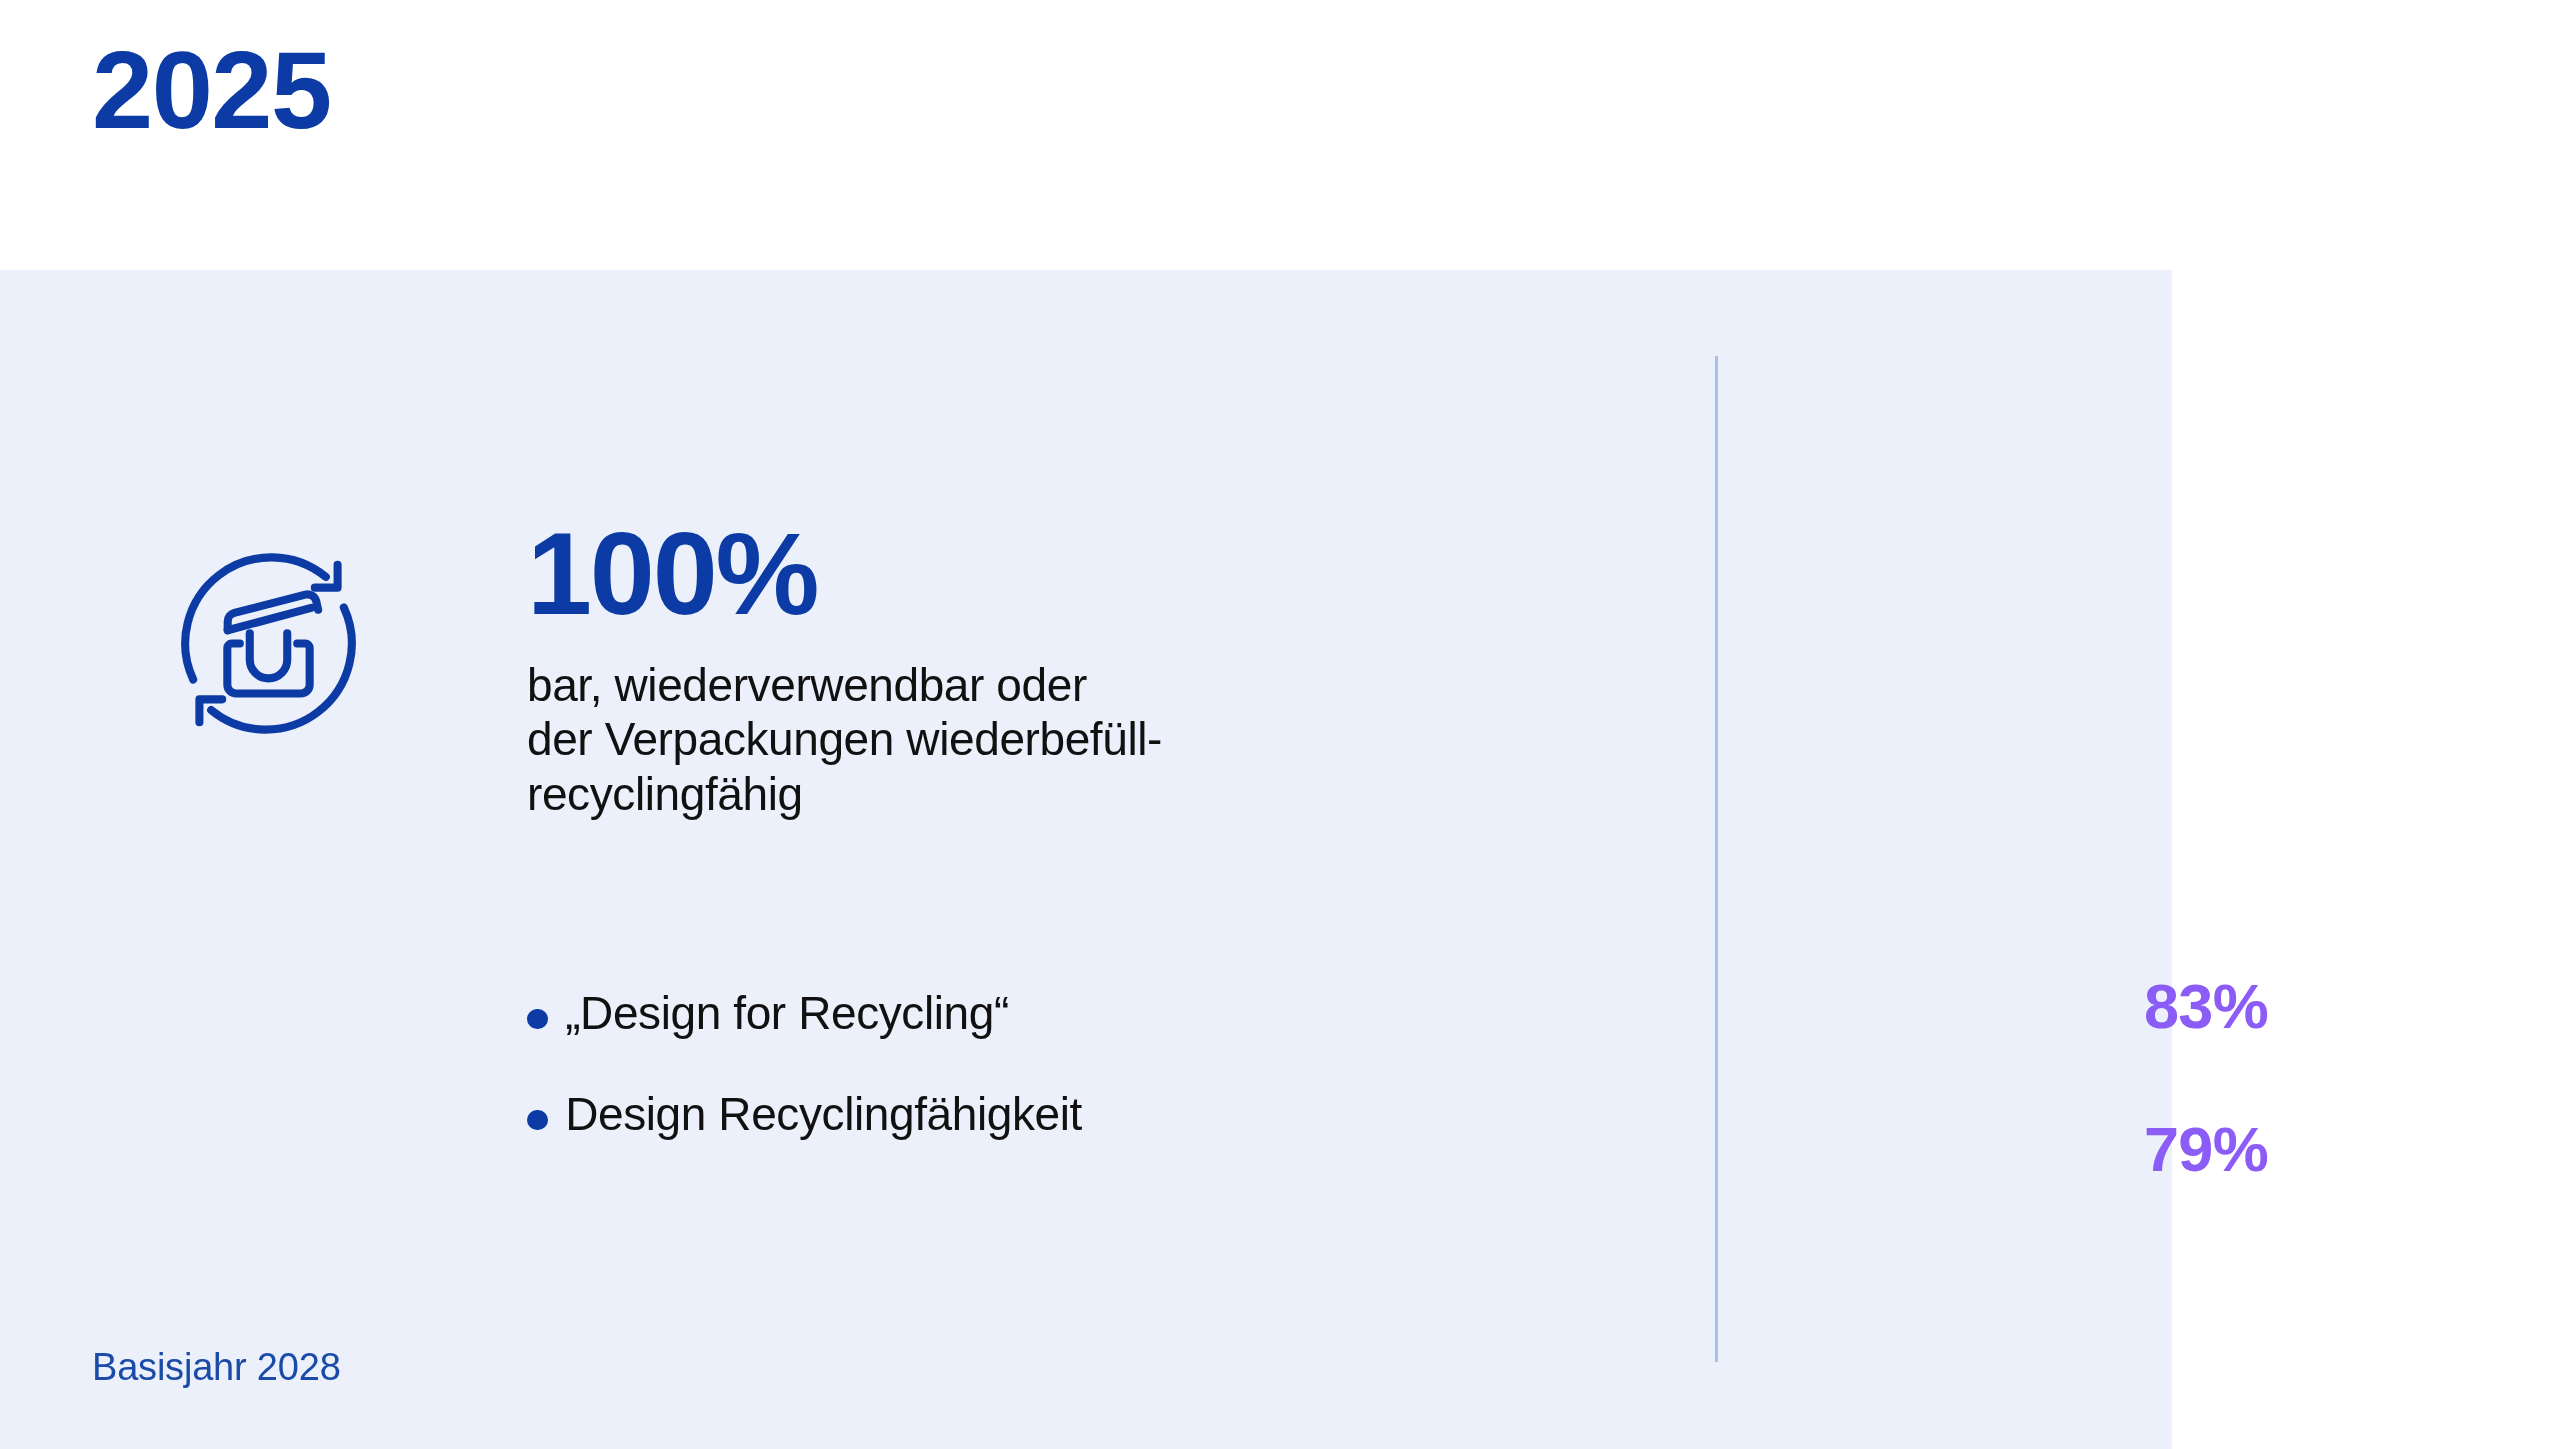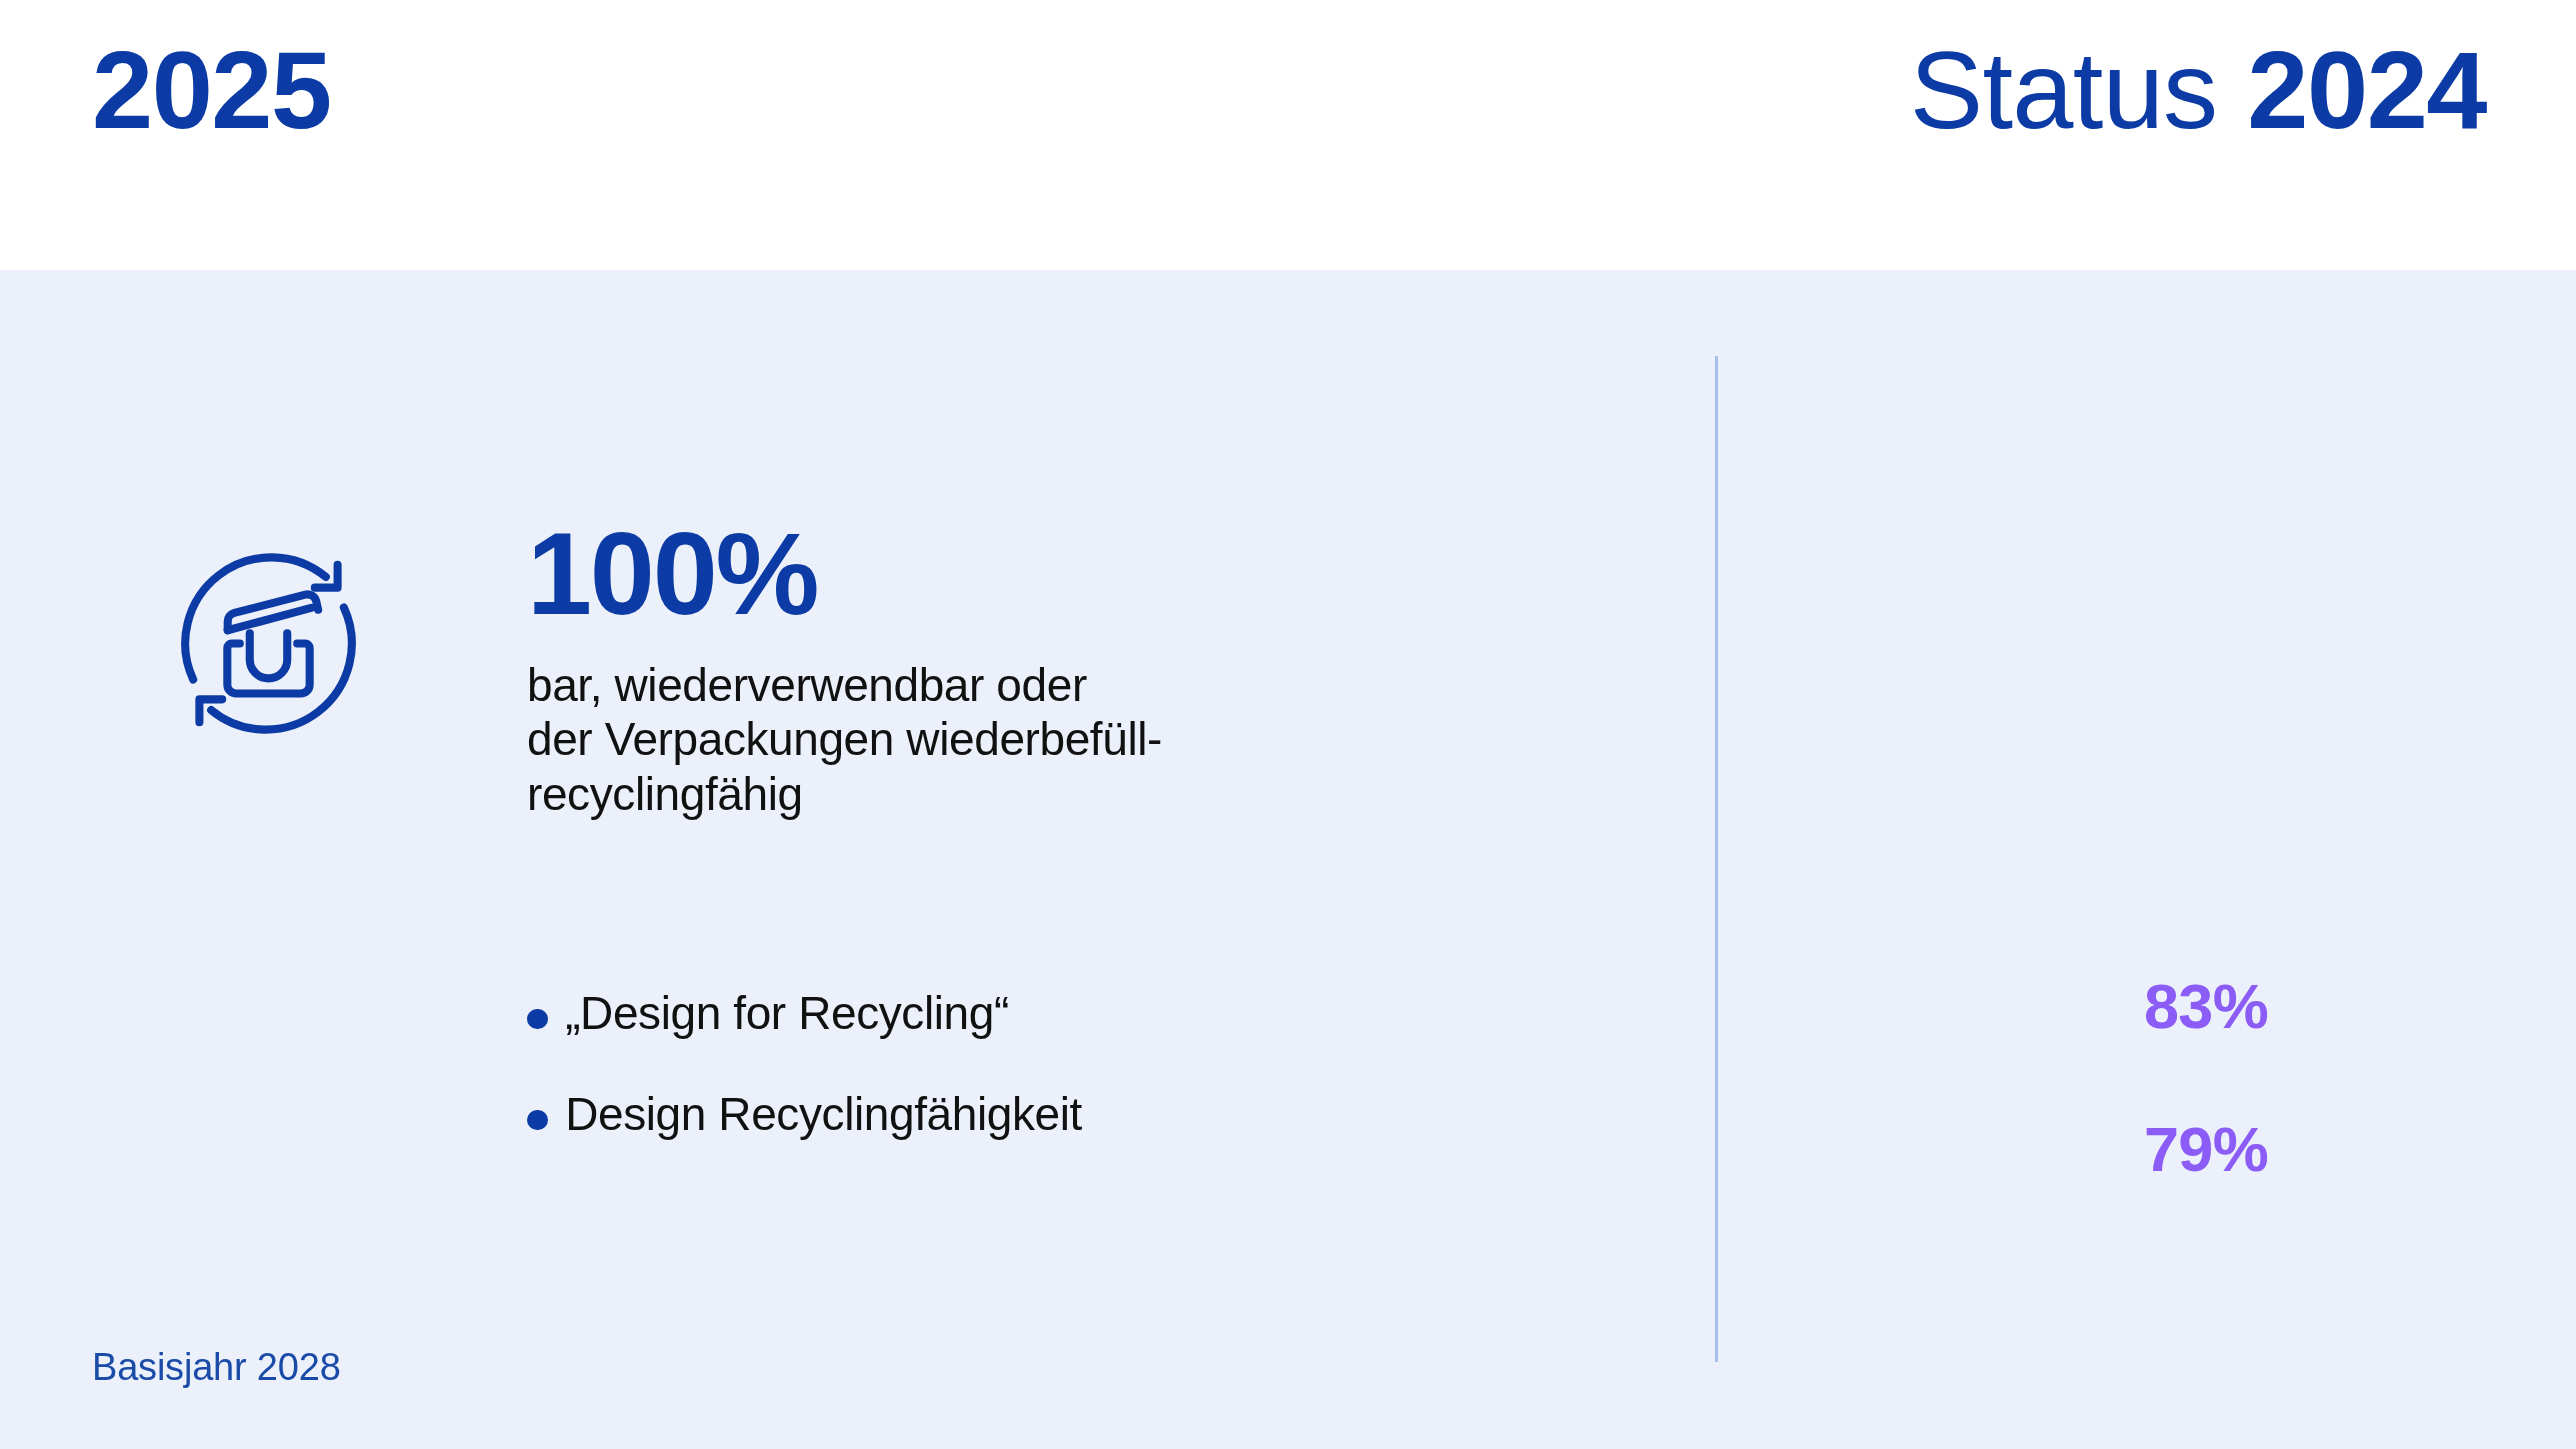--- a/index.html
+++ b/index.html
@@ -46,21 +46,21 @@
     letter-spacing:-0.7px;
   }
   .header-status .status-year {
     font-weight:700;
     letter-spacing:-1.5px;
   }
 
   
   .body-panel {
     position:absolute; left:0; top:270px;
-    width:2576px; height:1179px;
+    width:2172px; height:1179px;
     background:#ebf0fa;
   }
 
   
   .icon-wrap {
     position:absolute;
     left:170px; top:275px;
     width:197px; height:197px;
   }
   .icon-wrap svg { display:block; width:197px; height:197px; }
@@ -156,23 +156,20 @@
   }
 </style>
 </head>
 <body>
 
 <div id="page">
 
   <div class="header-band">
     <div class="header-year">2025</div>
 
-    <div class="header-status">
-      <span class="status-word">Status </span><span class="status-year">2024</span>
-    </div>
   </div>
 
   <div class="body-panel">
 
     <div class="icon-wrap">
       <svg viewBox="0 0 268 268" fill="none" xmlns="http://www.w3.org/2000/svg" stroke="#0c3ba5" stroke-width="11" stroke-linecap="round" stroke-linejoin="round">
 
         <path d="M31.5 183 A117 117 0 0 1 212 43.5"></path>
 
         <path d="M197 58 L228 58 L228 27"></path>

